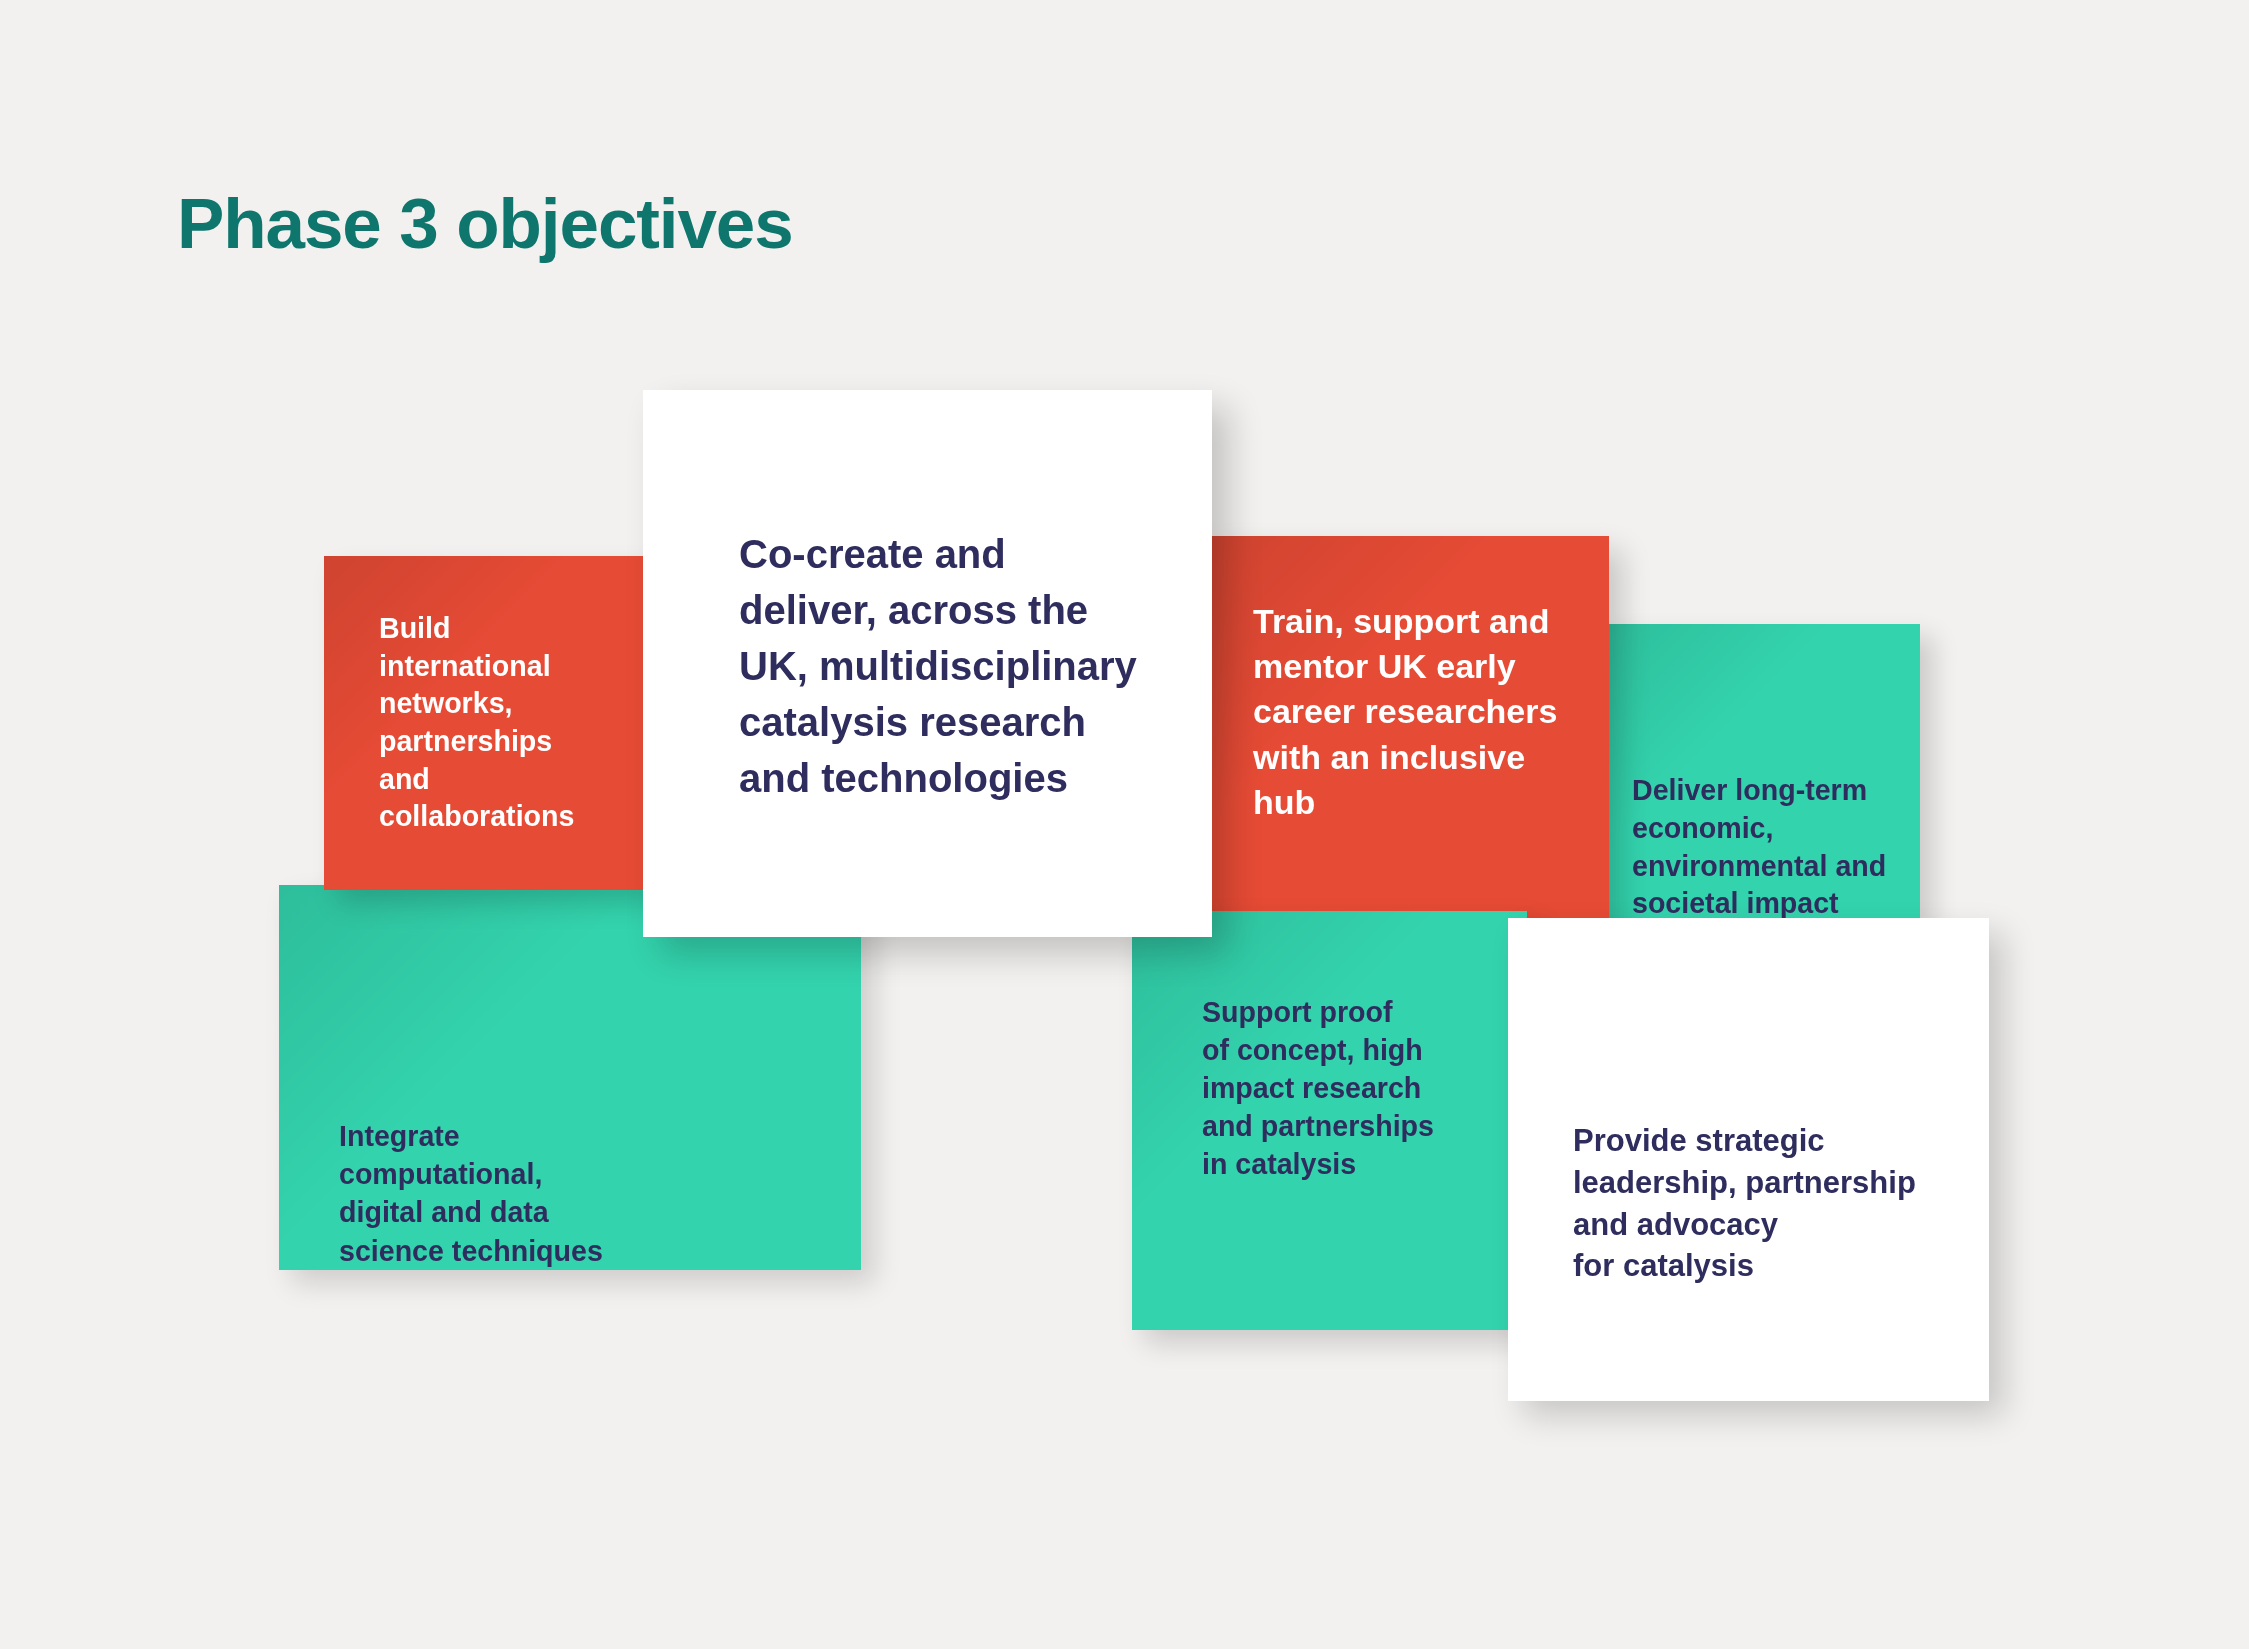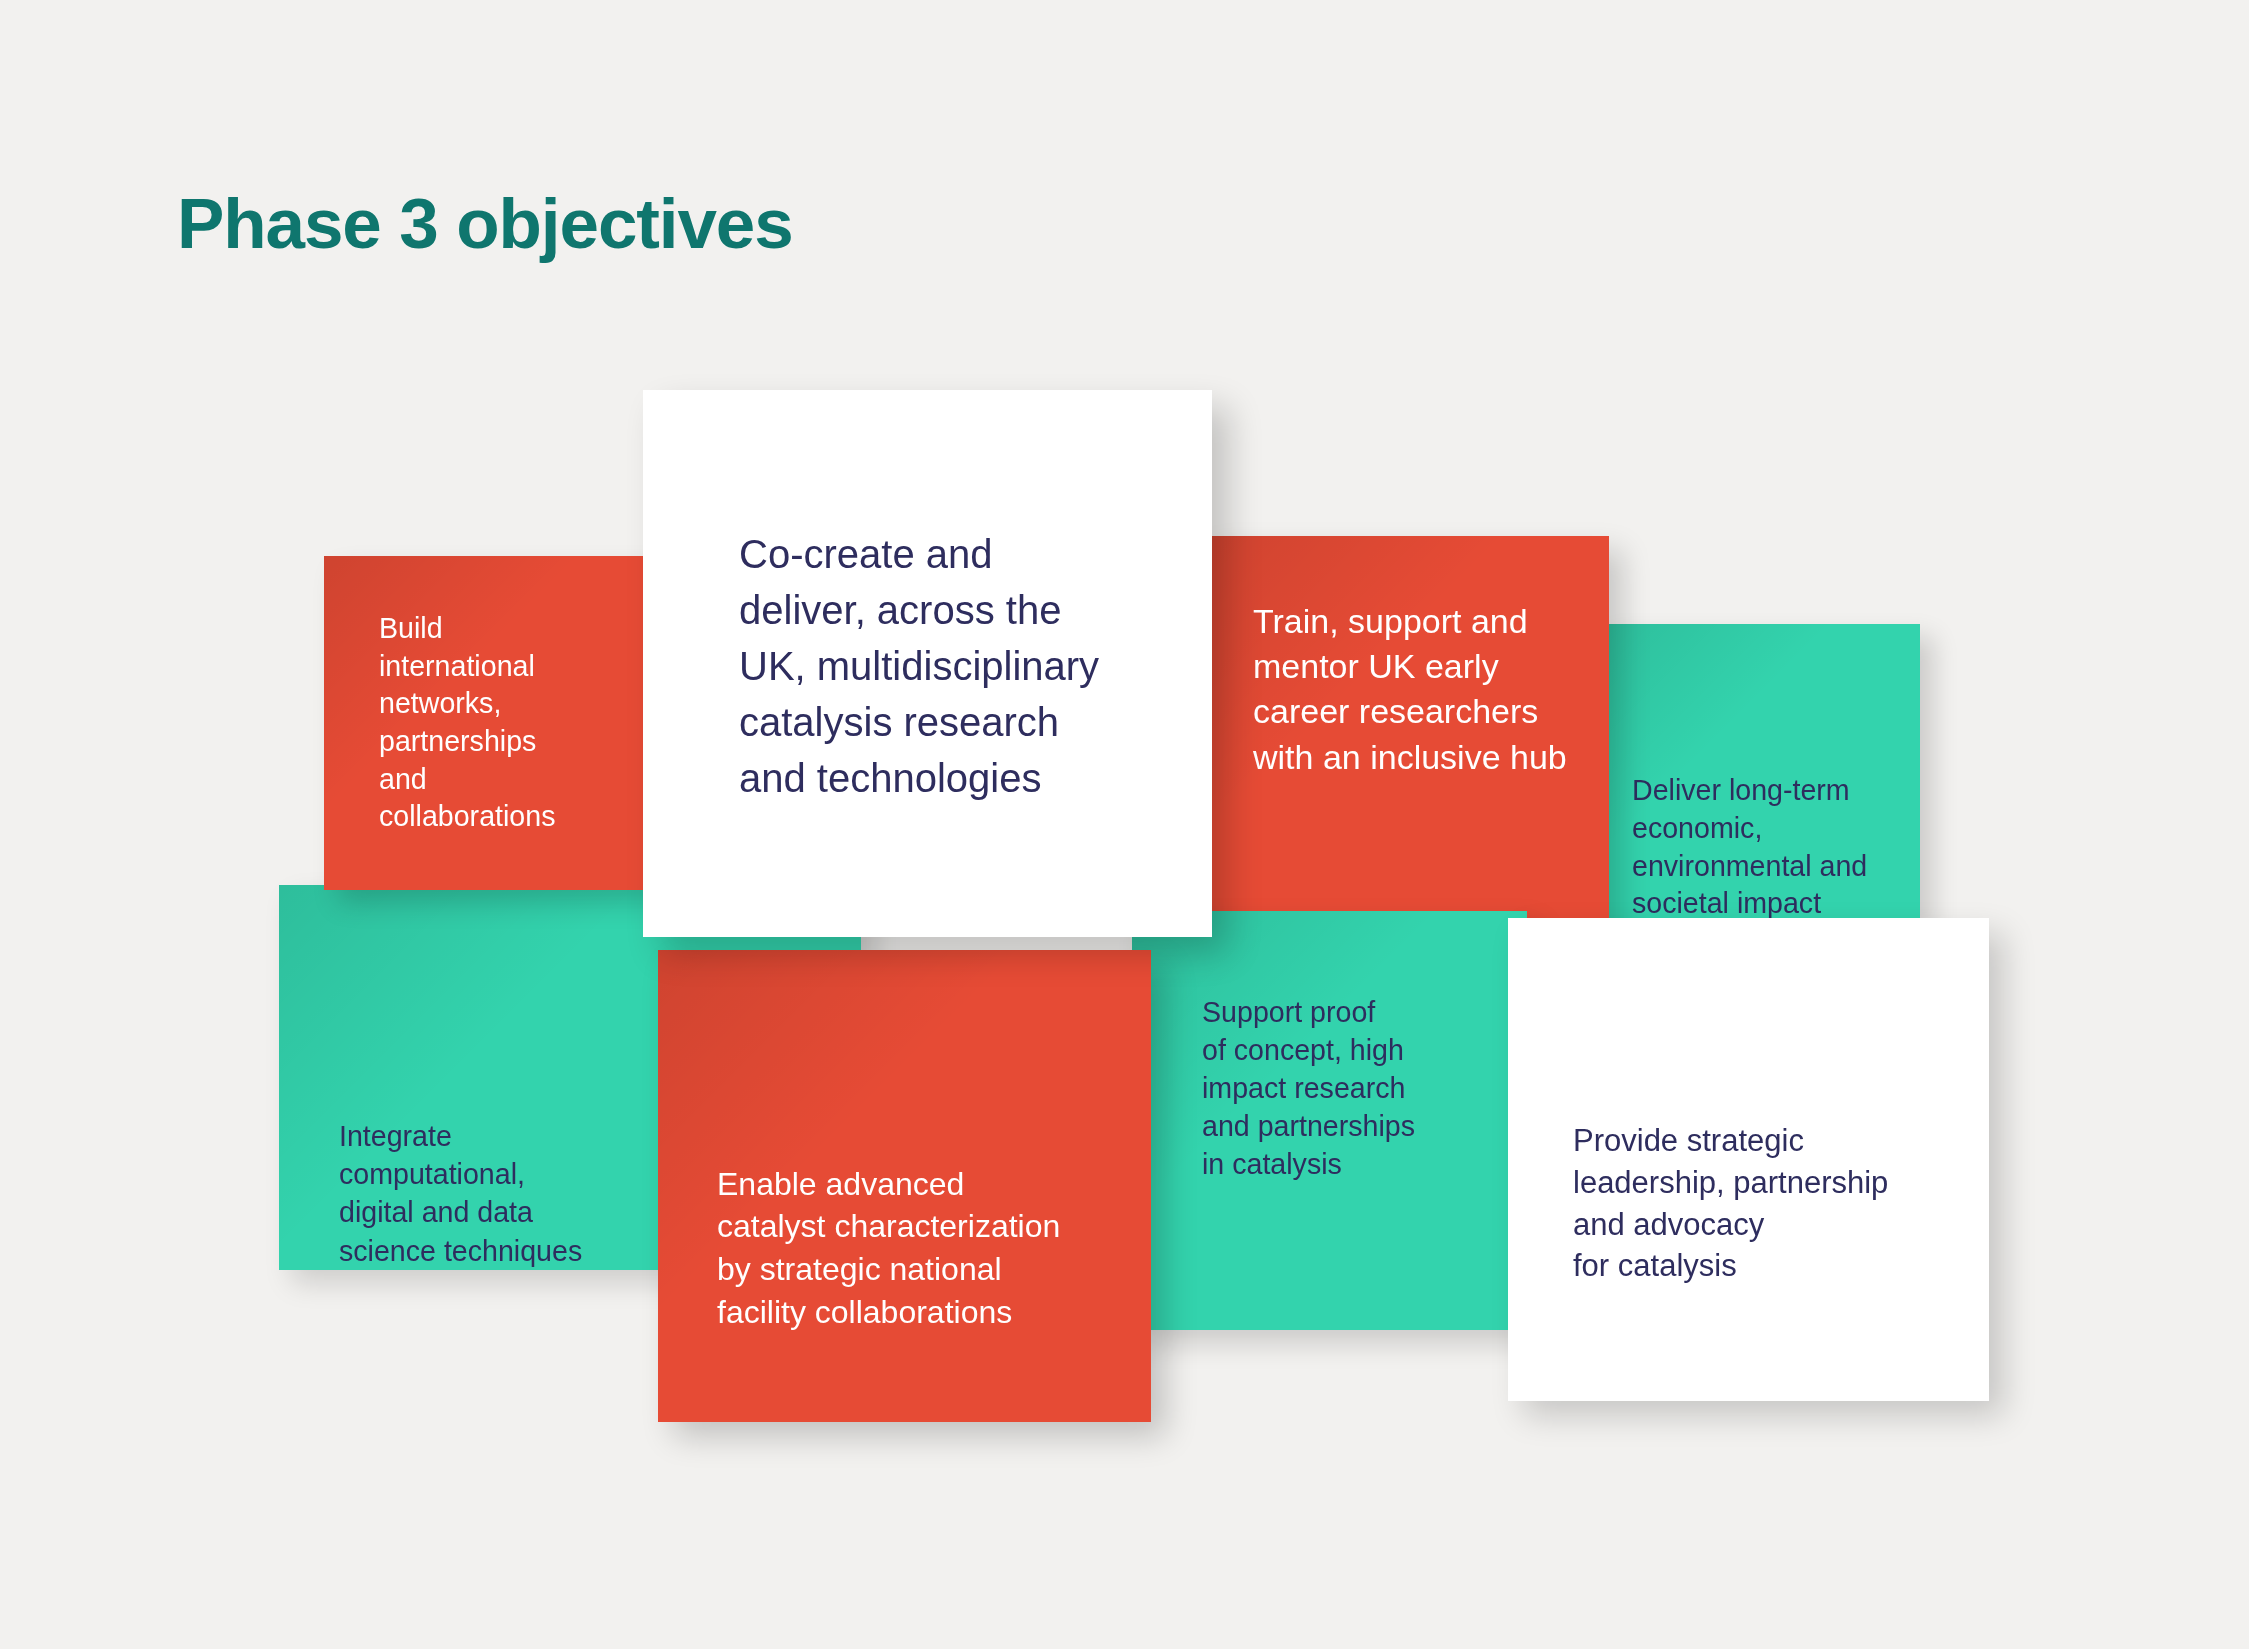--- a/index.html
+++ b/index.html
@@ -142,21 +142,21 @@
   }
 
   
   .card.red::after, .card.teal::after {
     content: "";
     position: absolute;
     inset: 0;
     pointer-events: none;
     background: linear-gradient(135deg, rgba(0,0,0,0.10) 0%, rgba(0,0,0,0.00) 38%);
   }
-  .card .card-text { position: relative; z-index: 1; }
+  .card .card-text { position: relative; z-index: 1; font-weight: bold; }
 </style>
 </head>
 <body>
 
 <div id="stage">
 
   <h1 class="page-title">Phase 3 objectives</h1>
 
   <div class="card red" id="card-build">
     <div class="card-text">Build
@@ -189,26 +189,20 @@
 societal impact</div>
   </div>
 
   <div class="card teal" id="card-integrate">
     <div class="card-text">Integrate
 computational,
 digital and data
 science techniques</div>
   </div>
 
-  <div class="card red" id="card-enable">
-    <div class="card-text">Enable advanced
-catalyst characterization
-by strategic national
-facility collaborations</div>
-  </div>
 
   <div class="card white" id="card-provide">
     <div class="card-text">Provide strategic
 leadership, partnership
 and advocacy
 for catalysis</div>
   </div>
 
   <div class="card teal" id="card-support">
     <div class="card-text">Support proof

